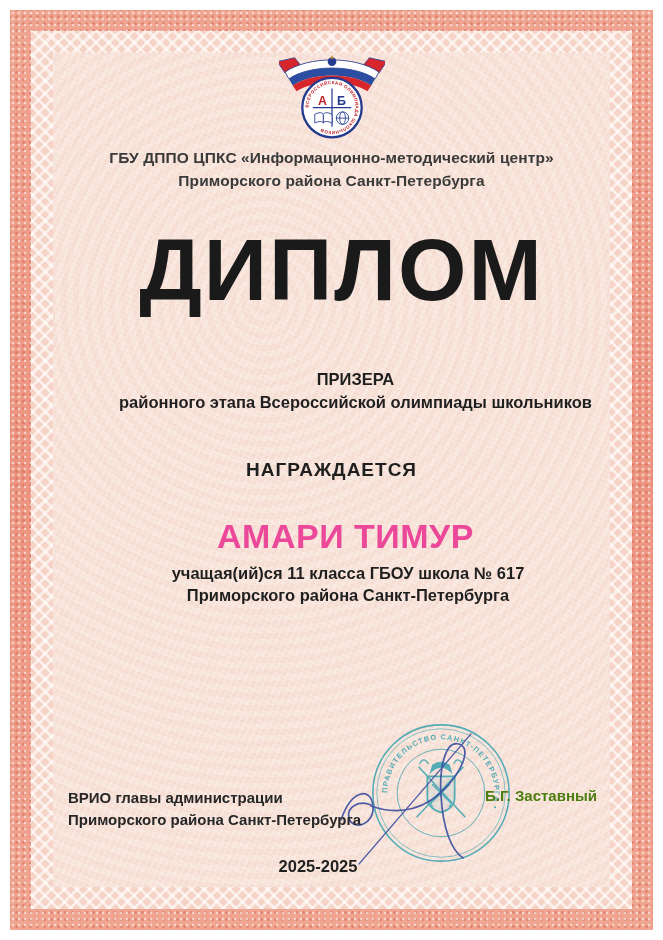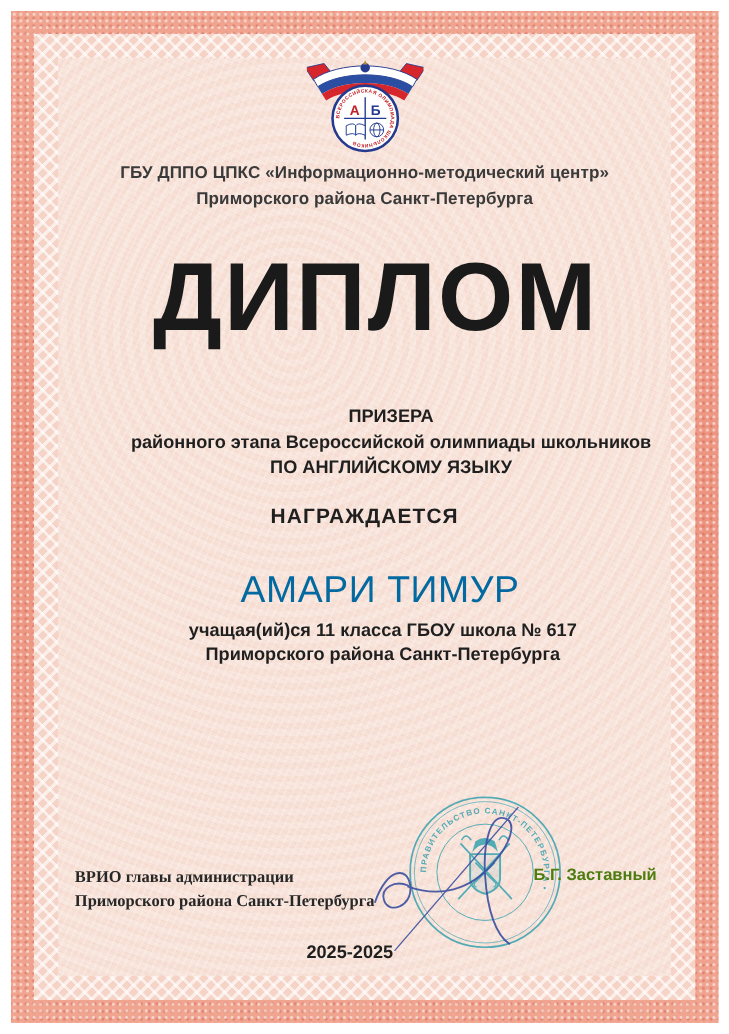--- a/index.html
+++ b/index.html
@@ -49,26 +49,26 @@
 
   .diploma-title {
     top:222px;
     font-size:88px; font-weight:bold; color:#1a1a1a;
     letter-spacing:2px; line-height:1.1;margin-left:20px;
   }
 
   .award-block { top:368px; font-size:16.5px; font-weight:bold; line-height:23px; color:#1f1f1f;padding-left:48px; }
   .presented   { top:459px; font-size:19px;  font-weight:bold; letter-spacing:1px; color:#1f1f1f; }
 
-  .recipient-name { top:517px; font-size:34px; font-weight:normal; color:#0369a1; letter-spacing:.5px;margin-left:28px; }
+  .recipient-name { top:517px; font-size:34px; font-weight:bold; color:#ec4899; letter-spacing:.5px;margin-left:28px; }
   .recipient-sub  { top:562px; font-size:16.5px; font-weight:bold; line-height:22px; color:#1f1f1f;padding-left:33px; }
 
   .official-block {
     position:absolute; left:68px; top:787px;
-    font-size:15px; font-weight:bold; line-height:22px; color:#272727; text-align:left;font-family:Liberation Serif, serif;
+    font-size:15px; font-weight:bold; line-height:22px; color:#272727; text-align:left;
   }
   .official-name {
     position:absolute; right:66px; top:787px;
     font-size:15px; font-weight:bold; color:#4d7c0f;
   }
   .year { position:absolute; left:0; width:636px; top:857px; text-align:center;
           font-size:16.5px; font-weight:bold; color:#1f1f1f; }
 
   .stamp-wrap { position:absolute; left:368px; top:720px; width:146px; height:146px; opacity:.82; }
   .sig-wrap   { position:absolute; left:325px; top:722px; width:195px; height:150px; }
@@ -128,21 +128,20 @@
   <div class="center-text header-block">
     <div>ГБУ ДППО ЦПКС «Информационно-методический центр»</div>
     <div>Приморского района Санкт-Петербурга</div>
   </div>
 
   <div class="center-text diploma-title">ДИПЛОМ</div>
 
   <div class="center-text award-block">
     <div>ПРИЗЕРА</div>
     <div>районного этапа Всероссийской олимпиады школьников</div>
-    <div>ПО АНГЛИЙСКОМУ ЯЗЫКУ</div>
   </div>
 
   <div class="center-text presented">НАГРАЖДАЕТСЯ</div>
 
   <div class="center-text recipient-name">АМАРИ ТИМУР</div>
   <div class="center-text recipient-sub">
     <div>учащая(ий)ся 11 класса ГБОУ школа № 617</div>
     <div>Приморского района Санкт-Петербурга</div>
   </div>
 

